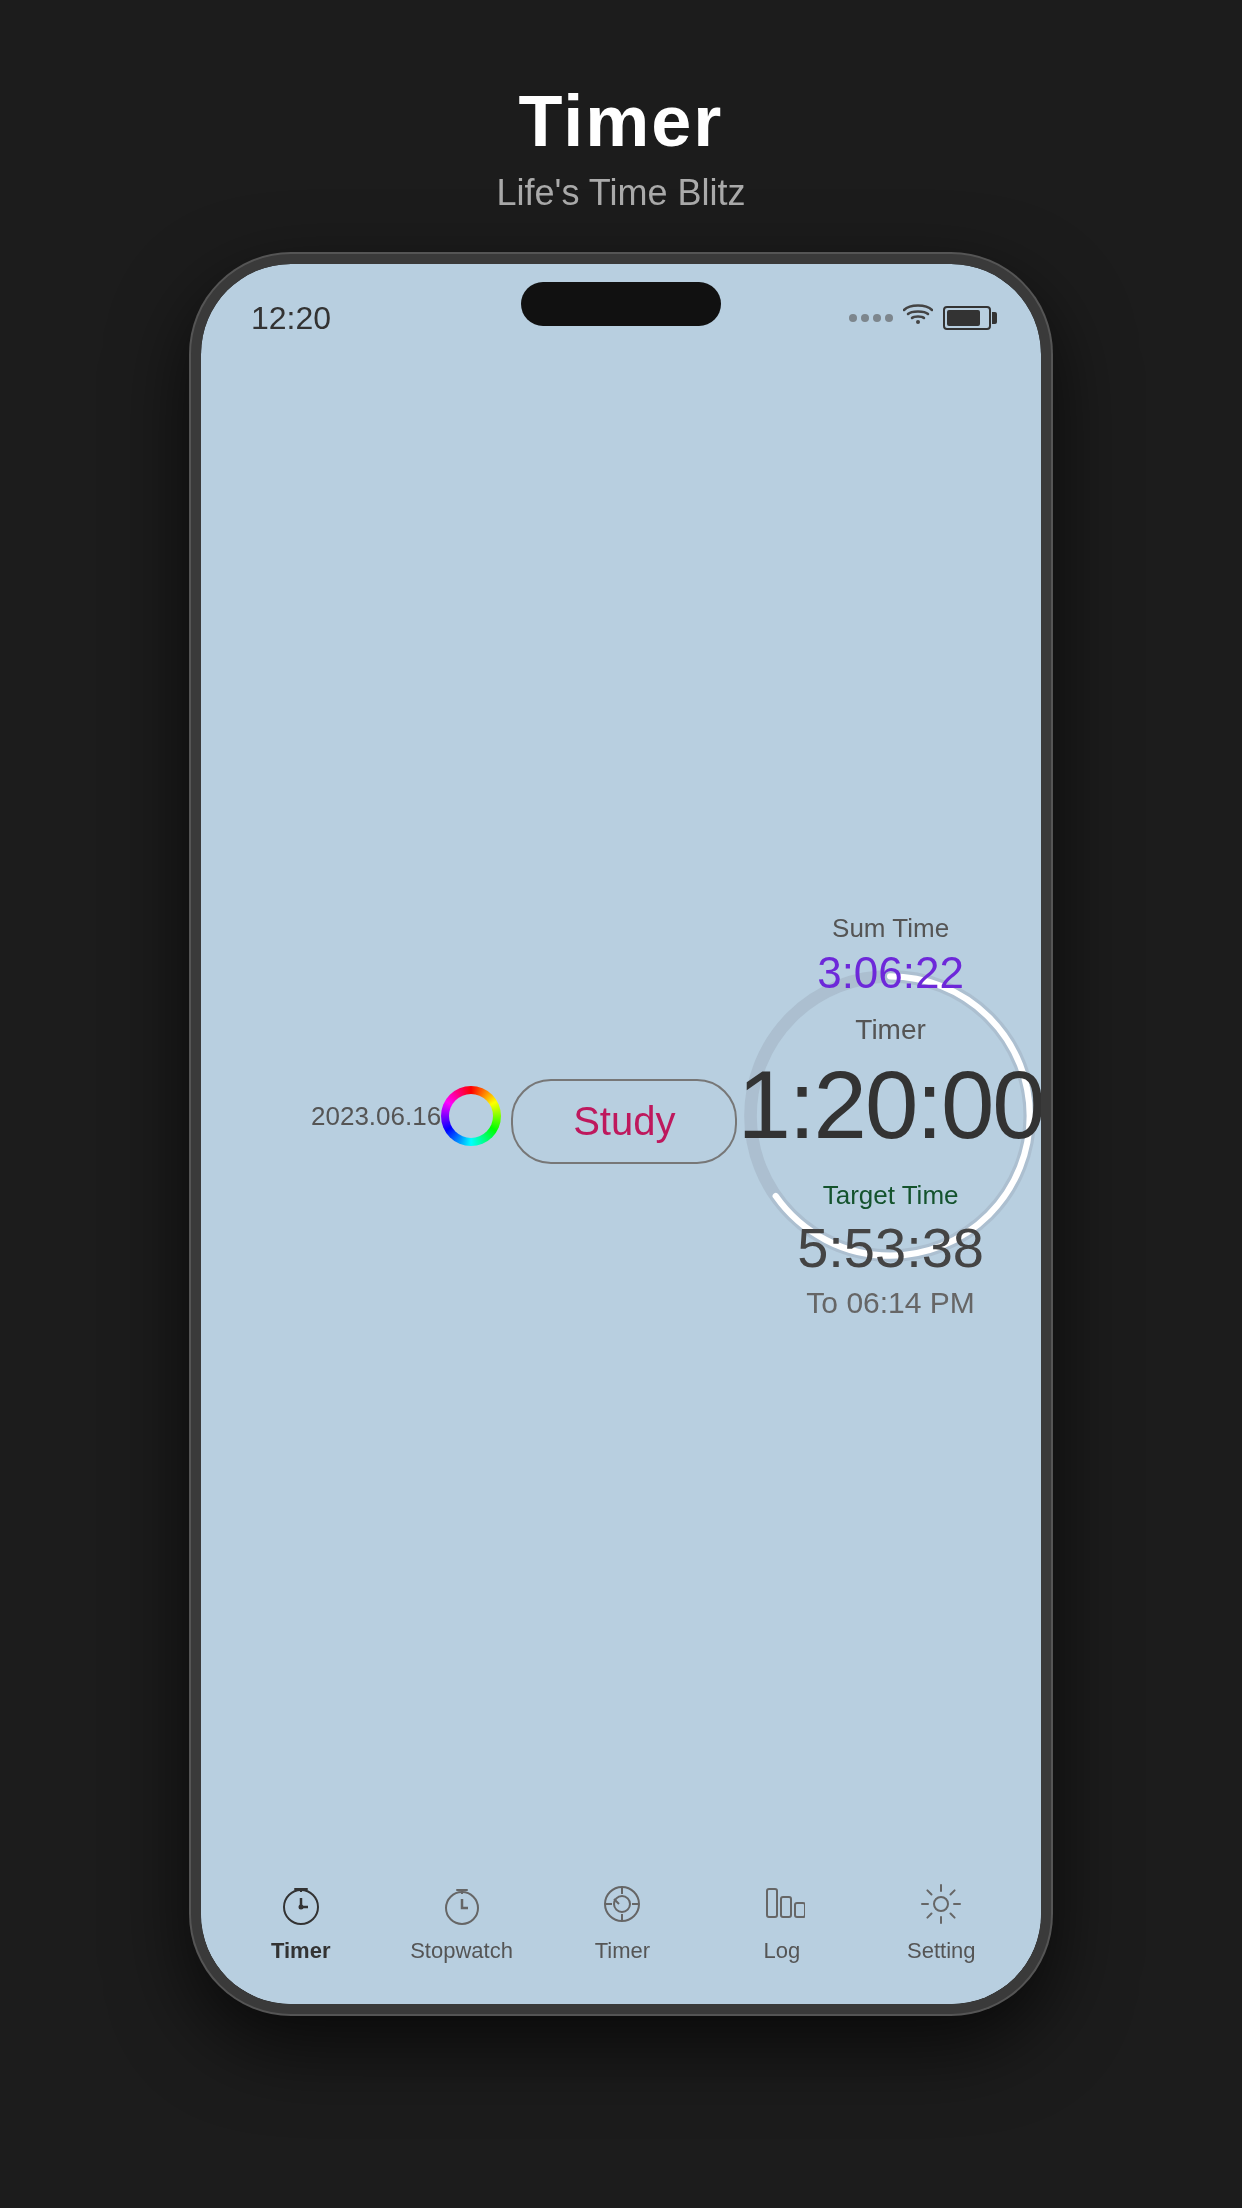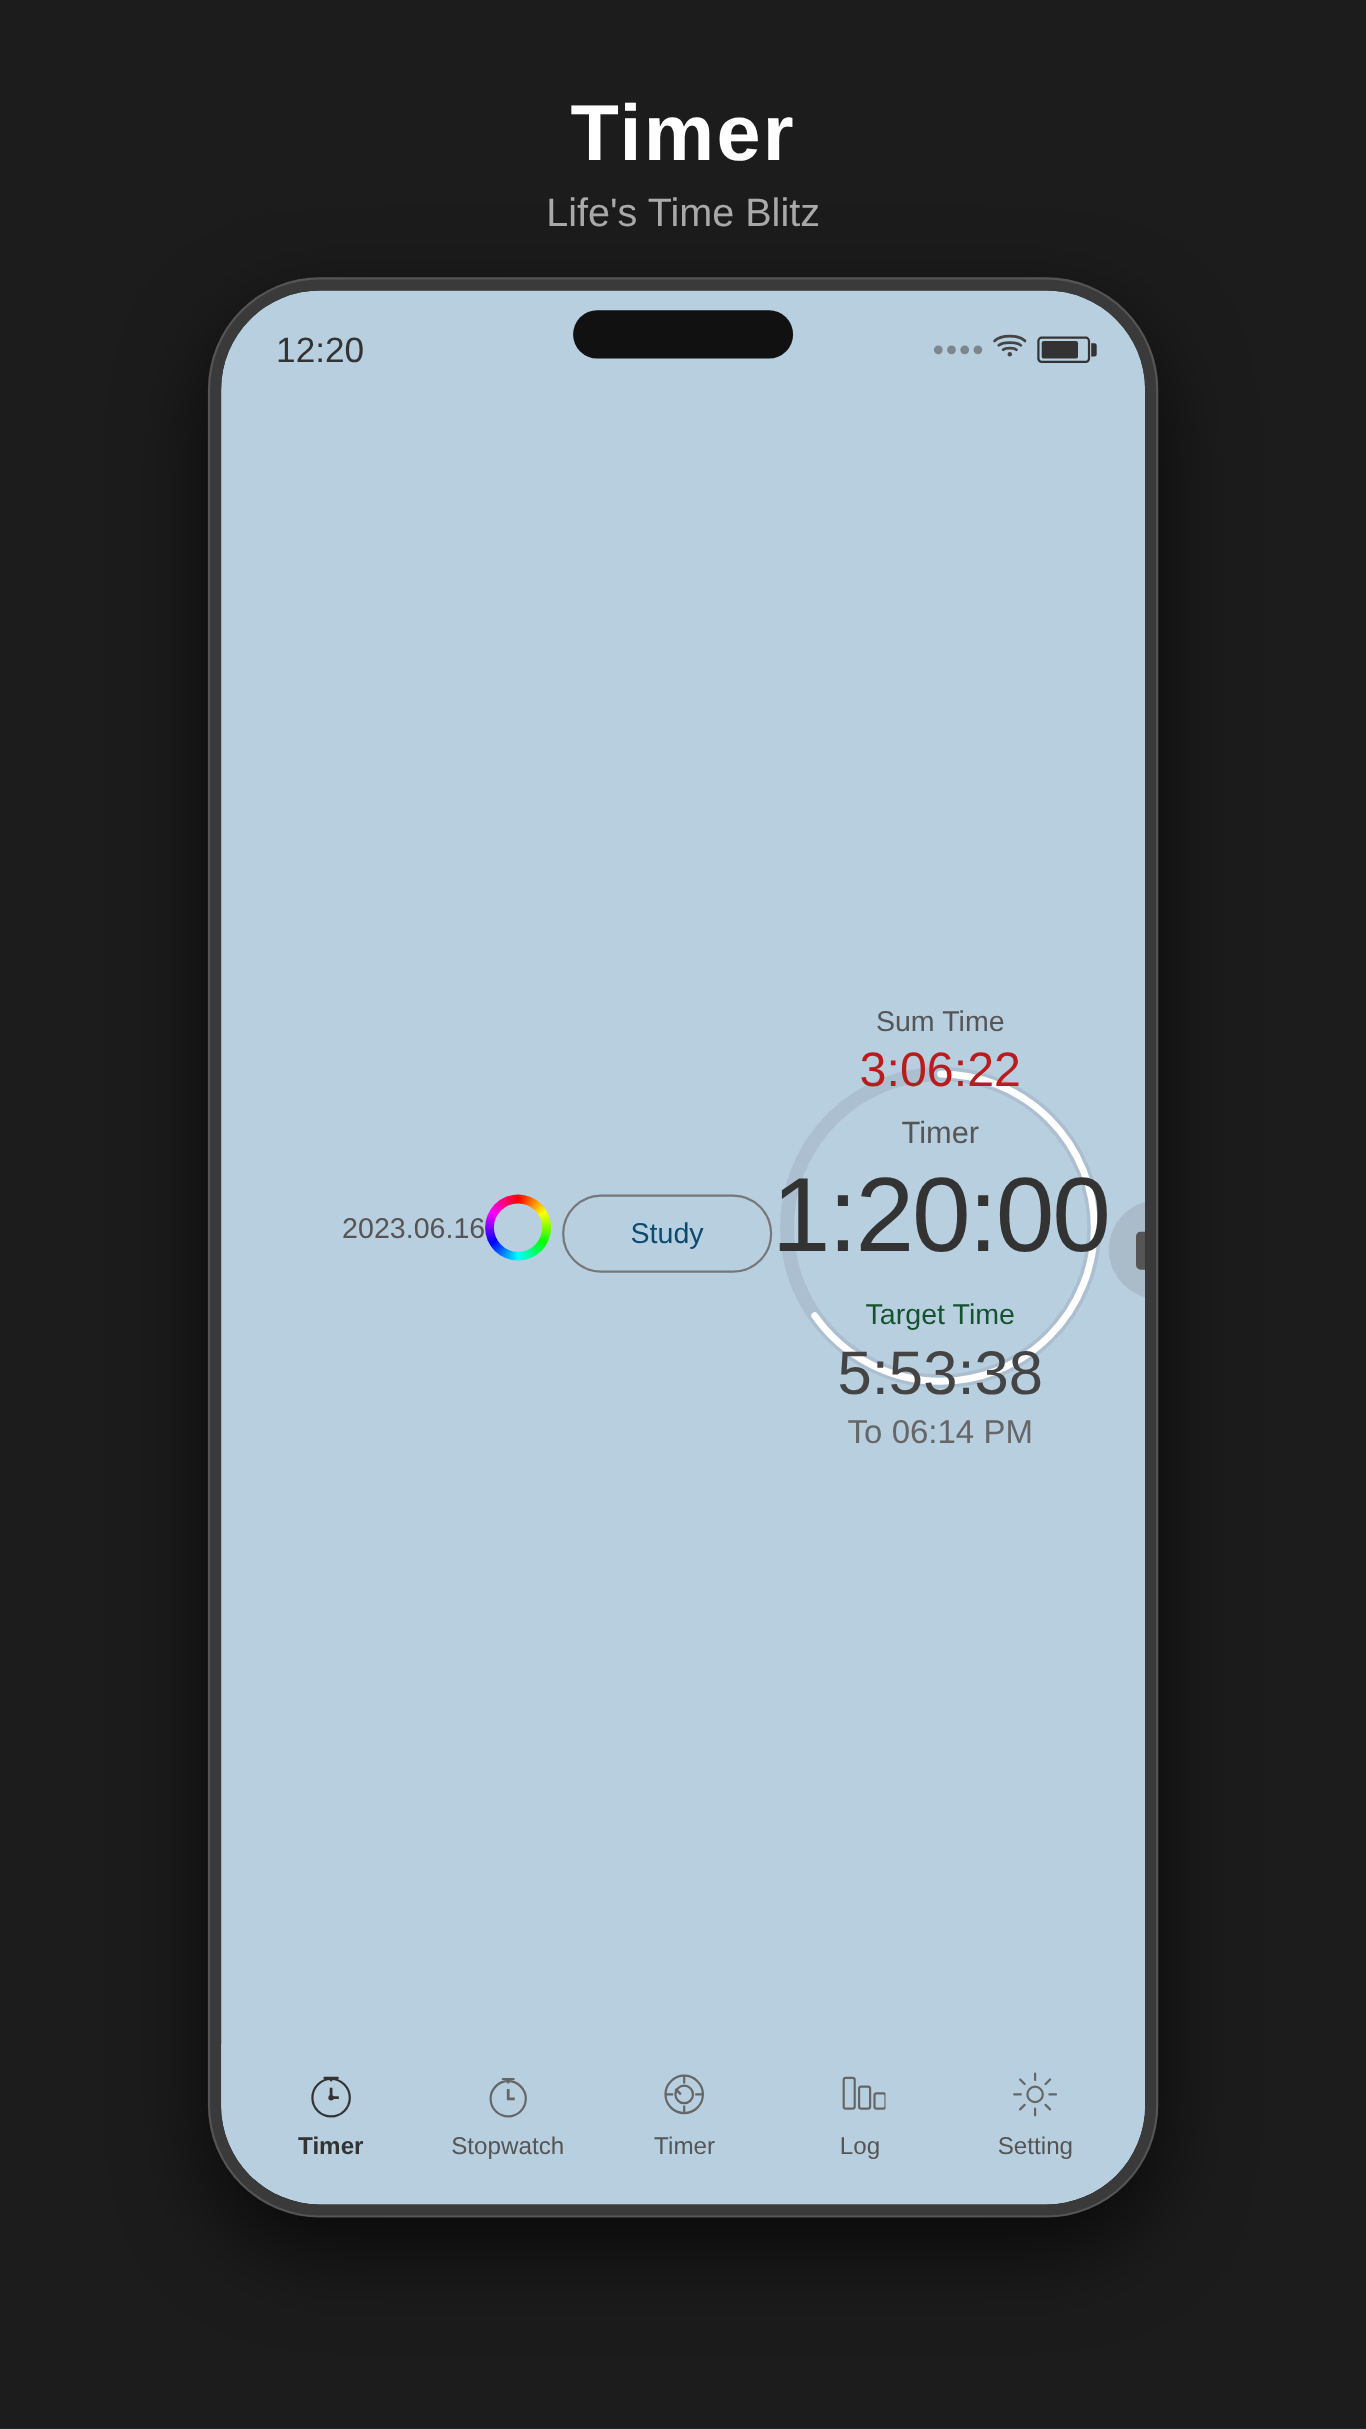--- a/index.html
+++ b/index.html
@@ -228,22 +228,22 @@
       border-radius: 50%;
     }
 
     
     .study-button {
       margin: 50px 0 30px;
       padding: 18px 60px;
       border: 2px solid #777;
       border-radius: 40px;
       background: transparent;
-      color: #0c4a6e;
-      font-size: 26px;
+      color: #be185d;
+      font-size: 40px;
       font-weight: 500;
       cursor: pointer;
     }
 
     
     .timer-container {
       position: relative;
       width: 680px;
       height: 680px;
       display: flex;
@@ -269,21 +269,21 @@
       text-align: center;
     }
 
     .sum-time-label {
       color: #555;
       font-size: 26px;
       margin-bottom: 4px;
     }
 
     .sum-time-value {
-      color: #b91c1c;
+      color: #6d28d9;
       font-size: 44px;
       font-weight: 500;
       margin-bottom: 16px;
     }
 
     .timer-label {
       color: #555;
       font-size: 28px;
       margin-bottom: 4px;
     }

